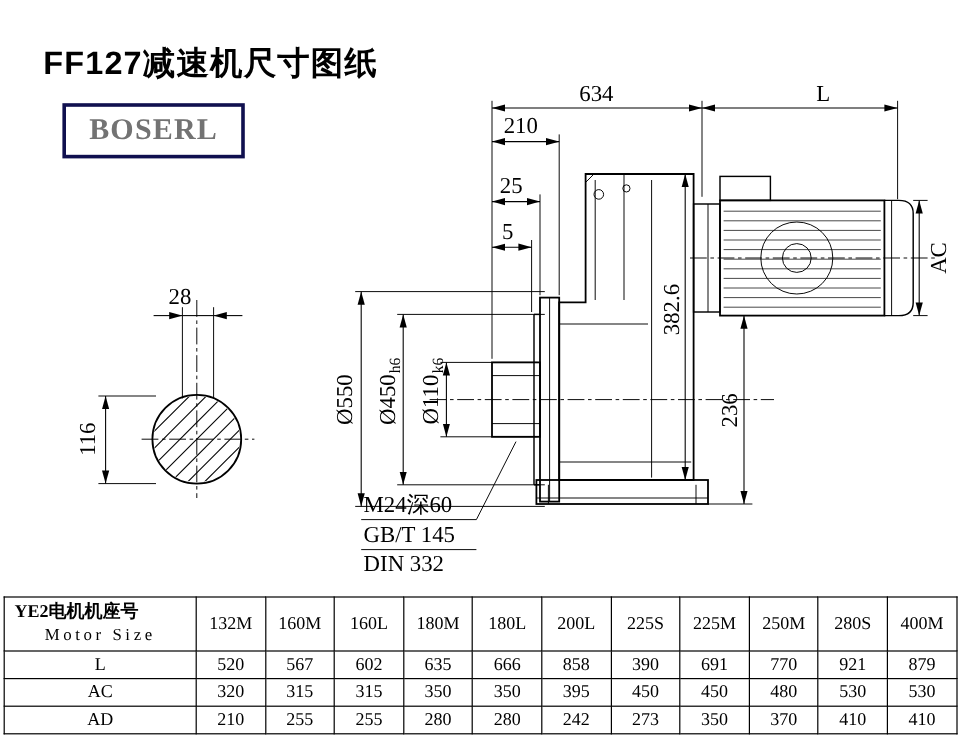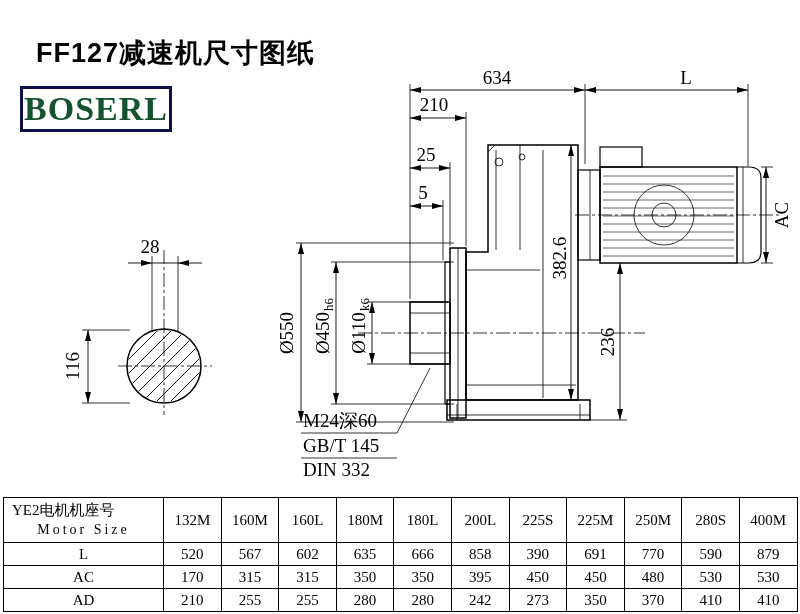--- a/index.html
+++ b/index.html
@@ -1,39 +1,39 @@
 <!DOCTYPE html>
 <html><head>
 <meta charset="utf-8">
 <style>
   html,body{margin:0;padding:0;background:#fff;}
   .page{position:relative;width:800px;height:614px;background:#fff;overflow:hidden;
         font-family:"Liberation Serif",serif;color:#000;}
   .page-title{position:absolute;left:36px;top:12px;font-family:"Liberation Sans",sans-serif;
         font-weight:bold;font-size:27px;letter-spacing:1px;margin-top:23px;}
-  .brand-logo{position:absolute;left:20px;top:86px;width:146px;height:40px;
+  .brand-logo{position:absolute;left:52px;top:86px;width:146px;height:40px;
         border:3px solid #10104f;display:flex;align-items:center;justify-content:center;
-        font-family:"Liberation Serif",serif;font-weight:bold;font-size:34px;color:#14532d;
+        font-family:"Liberation Serif",serif;font-weight:bold;font-size:25px;color:#737373;
         letter-spacing:1px;background:#fff;}
   svg.drawing{position:absolute;left:0;top:0;}
   svg .ol{fill:none;stroke:#000;stroke-width:1.5;}
   svg .ol2{fill:none;stroke:#000;stroke-width:1.2;}
   svg .tl{fill:none;stroke:#000;stroke-width:0.8;}
   svg .fin{fill:none;stroke:#000;stroke-width:0.6;}
   svg .dl{fill:none;stroke:#000;stroke-width:0.9;}
   svg .cl{fill:none;stroke:#000;stroke-width:0.8;stroke-dasharray:14 3 3 3;}
   svg text.dim{font-family:"Liberation Serif",serif;font-size:19px;fill:#000;text-anchor:middle;}
   svg text.sub{font-family:"Liberation Serif",serif;font-size:13px;fill:#000;text-anchor:start;}
   svg text.note{font-family:"Liberation Serif",serif;font-size:19px;fill:#000;}
   table.size-table{position:absolute;left:3px;top:497px;width:794px;border-collapse:collapse;
         table-layout:fixed;font-size:15px;background:#fff;}
   table.size-table th,table.size-table td{border:1px solid #000;text-align:center;padding:0;
         font-weight:normal;height:22px;line-height:1.35;}
   table.size-table tr.head th{height:44px;}
-  .cn{font-weight:normal;font-size:15px;text-align:left;padding-left:8px;}
+  .cn{font-weight:bold;font-size:15px;text-align:left;padding-left:8px;}
   .en{font-size:14px;letter-spacing:3px;text-align:center;}
 </style>
 </head>
 <body>
 
 <div class="page">
 
   <div class="page-title">FF127减速机尺寸图纸</div>
   <div class="brand-logo">BOSERL</div>
 
@@ -232,26 +232,26 @@
       <th>L</th>
       <td>520</td>
       <td>567</td>
       <td>602</td>
       <td>635</td>
       <td>666</td>
       <td>858</td>
       <td>390</td>
       <td>691</td>
       <td>770</td>
-      <td>590</td>
+      <td>921</td>
       <td>879</td>
     </tr>
     <tr>
       <th>AC</th>
-      <td>170</td>
+      <td>320</td>
       <td>315</td>
       <td>315</td>
       <td>350</td>
       <td>350</td>
       <td>395</td>
       <td>450</td>
       <td>450</td>
       <td>480</td>
       <td>530</td>
       <td>530</td>

